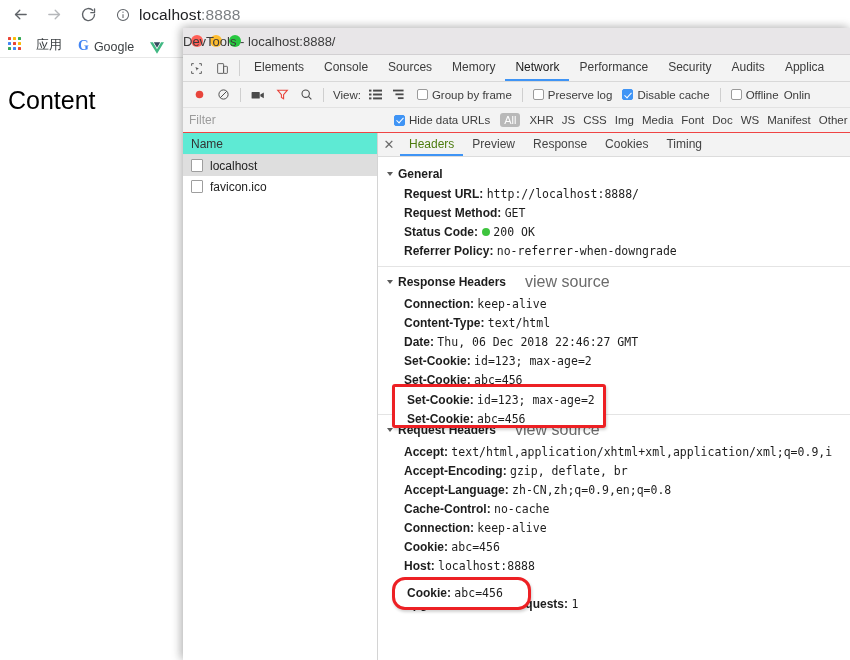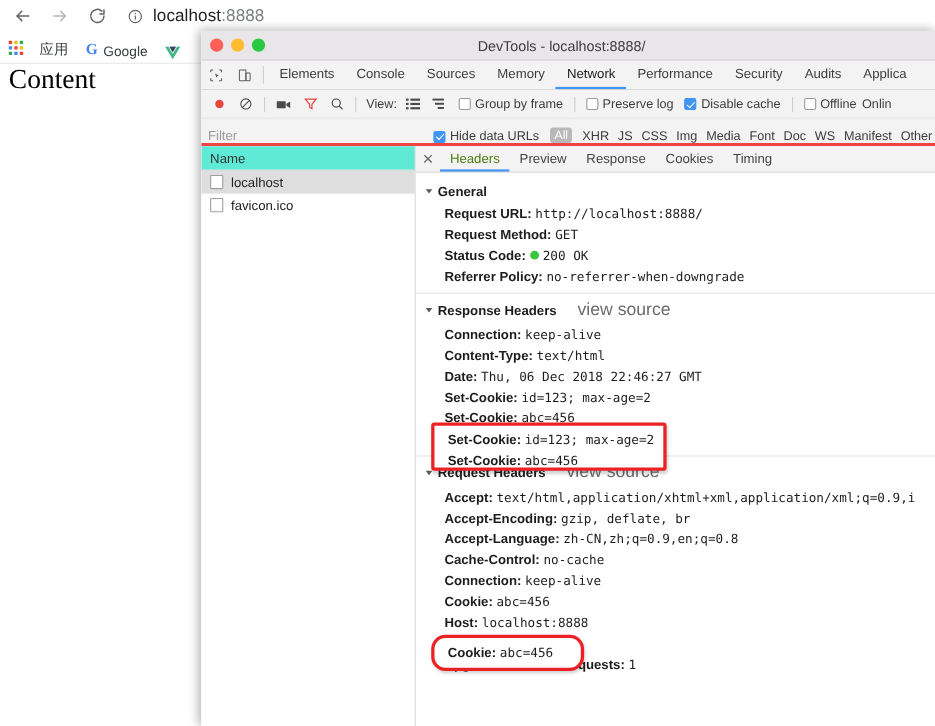--- a/index.html
+++ b/index.html
@@ -45,22 +45,22 @@
   }
   .bm-cn { font-size: 13px; }
   .g-logo { font-size: 14px; font-weight: bold; color:#4285f4; font-family:"Liberation Serif", serif; }
   .vue-logo { width: 14px; height: 12px; }
 
   .page-area {
     position: absolute; left: 0; top: 57px; width: 850px; height: 603px;
     background: #ffffff; border-top: 1px solid #e8e8e8;
   }
   .page-heading {
-    position: absolute; left: 8px; top: 1px;
-    font-size: 25px; color: #000; font-weight: 400; font-family: Liberation Serif, serif;
+    position: absolute; left: 8px; top: 28px;
+    font-size: 25px; color: #000; font-weight: 400;
   }
 
   
   .devtools {
     position: absolute; left: 183px; top: 28px;
     width: 667px; height: 632px;
     background: #ffffff;
     box-shadow: -3px 0 9px rgba(0,0,0,.20), 0 -2px 9px rgba(0,0,0,.14);
     overflow: hidden;
   }
@@ -68,21 +68,21 @@
     height: 27px; background: #e8e6e8;
     border-bottom: 1px solid #d2d0d2;
     display: flex; align-items: center; position: relative;
   }
   .traffic { display: flex; gap: 7px; margin-left: 8px; }
   .tl { width: 12px; height: 12px; border-radius: 50%; }
   .tl.red { background: #ff5f57; }
   .tl.yellow { background: #febc2e; }
   .tl.green { background: #28c840; }
   .dt-title {
-    position: absolute; left: 0; right: 12px; text-align: center;
+    position: absolute; left: 0; right: 12px; text-align: left;
     font-size: 13px; color: #3c3c3c;
   }
 
   .dt-tabs {
     height: 27px; background: #f3f3f3;
     border-bottom: 1px solid #d8d8d8;
     display: flex; align-items: stretch; font-size: 12px; color: #3c3c3c;
   }
   .dt-icon-btn {
     width: 26px; display: flex; align-items: center; justify-content: center;
@@ -111,22 +111,22 @@
   .box.on {
     background: #3f94f5; border-color: #3f94f5; position: relative;
   }
   .box.on::after {
     content: ""; position: absolute; left: 3px; top: .5px;
     width: 3px; height: 6px; border: solid #fff;
     border-width: 0 1.6px 1.6px 0; transform: rotate(43deg);
   }
 
   .filter-bar {
-    height: 25px; background: #f3f3f3; border-bottom: 3px solid #ef4444;
-    display: flex; align-items: flex-end; font-size: 11.5px; color: #3c3c3c;
+    height: 25px; background: #f3f3f3; border-bottom: 1px solid #ef4444;
+    display: flex; align-items: center; font-size: 11.5px; color: #3c3c3c;
     padding-left: 6px; white-space: nowrap; overflow: hidden;
   }
   .filter-input {
     flex: 0 0 200px; border: none; background: transparent;
     font-size: 12px; color: #222; outline: none;
     font-family: "Liberation Sans", sans-serif;
   }
   .filter-input::placeholder { color: #9b9b9b; }
   .type-all {
     background: #b9b9b9; color: #fff; border-radius: 3px;

